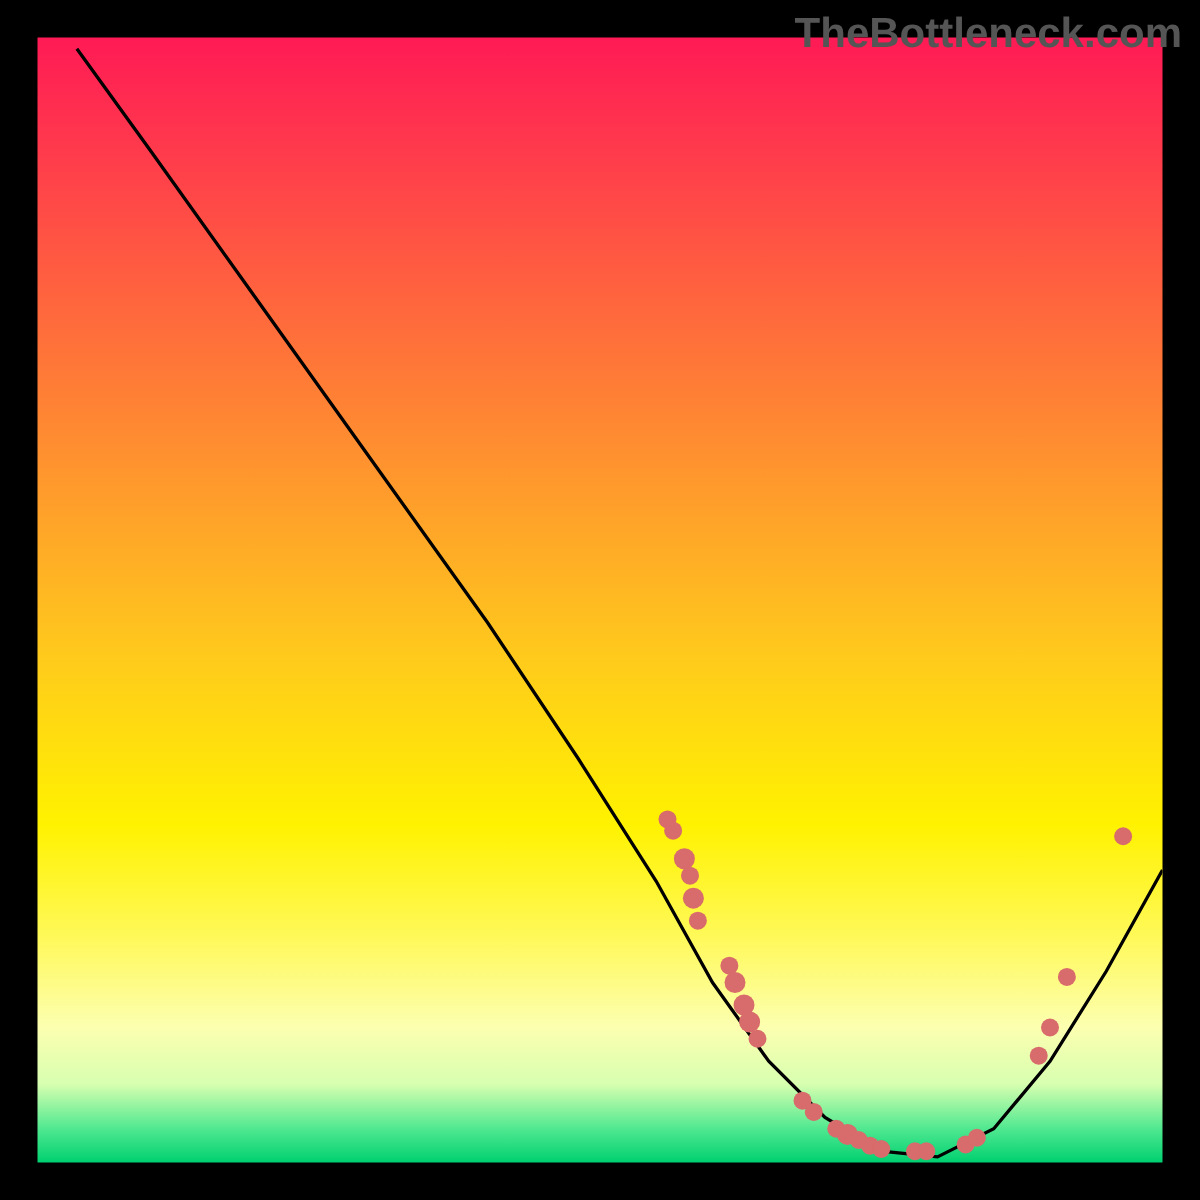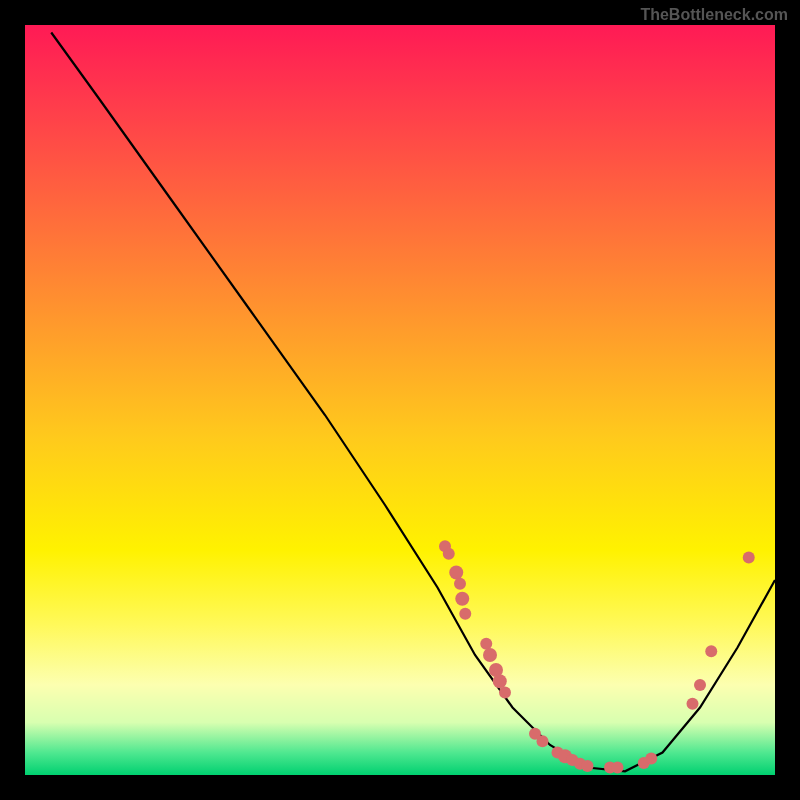--- a/index.html
+++ b/index.html
@@ -9,21 +9,21 @@
     background: #000;
     position: relative;
     font-family: Arial, sans-serif;
     overflow: hidden;
   }
   .watermark {
     position: absolute;
     top: 6px;
     right: 12px;
     color: #555;
-    font-size: 16px;
+    font-size: 28px;
     font-weight: bold;
     z-index: 5;
   }
   .plot-area {
     position: absolute;
     left: 25px;
     top: 25px;
     width: 750px;
     height: 750px;
     background: linear-gradient(to bottom,

